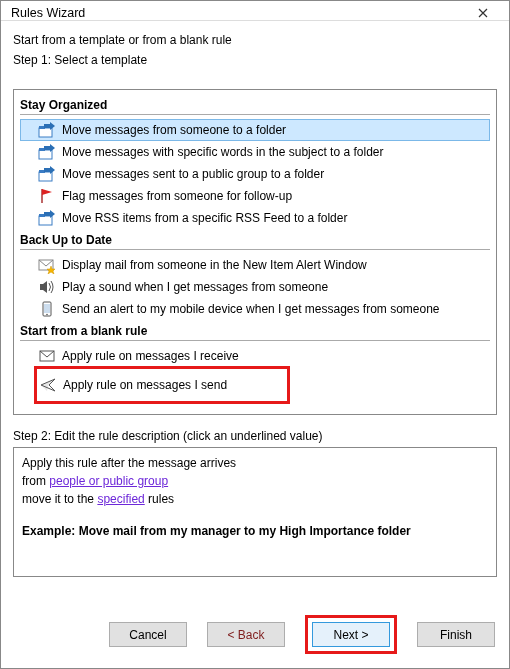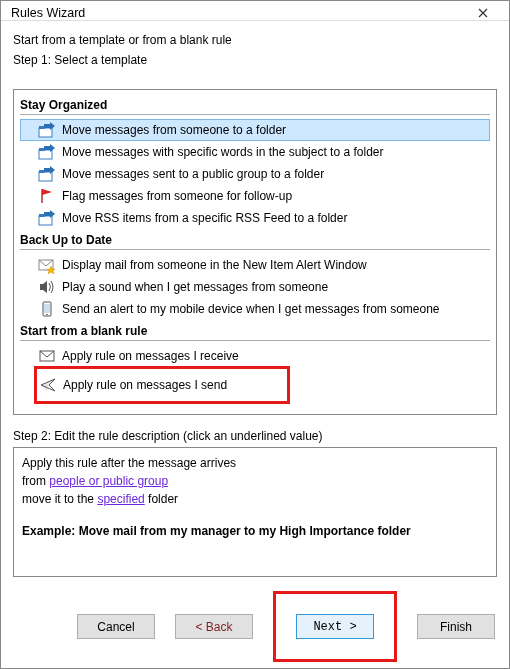--- a/index.html
+++ b/index.html
@@ -131,23 +131,22 @@
   .btn:disabled {
     color: #7f1d1d;
     cursor: default;
   }
   .btn.primary {
     border: 1px solid #3399dd;
     background: #e5f1fb;
   }
   .next-wrap {
     border: 3px solid #e61919;
-    padding: 20px;
+    padding: 4px;
     display: inline-flex;
-    font-family: Liberation Mono, monospace;
   }
 </style>
 </head>
 <body>
 
 <div class="window">
   <div class="titlebar">
     <span class="title">Rules Wizard</span>
     <div class="close-btn">
       <svg viewBox="0 0 10 10">
@@ -280,21 +279,21 @@
         </div>
       </div>
 
     </div>
 
     <div class="step2-label">Step 2: Edit the rule description (click an underlined value)</div>
 
     <div class="desc-box">
       <span class="desc-line">Apply this rule after the message arrives</span>
       <span class="desc-line"><span>from </span><span class="link">people or public group</span></span>
-      <span class="desc-line"><span>move it to the </span><span class="link">specified</span><span> folder</span></span>
+      <span class="desc-line"><span>move it to the </span><span class="link">specified</span><span> rules</span></span>
       <div class="example">Example: Move mail from my manager to my High Importance folder</div>
     </div>
 
   </div>
 
   <div class="button-bar">
     <button class="btn">Cancel</button>
     <button class="btn" disabled="">&lt; Back</button>
     <span class="next-wrap">
       <button class="btn primary">Next &gt;</button>

